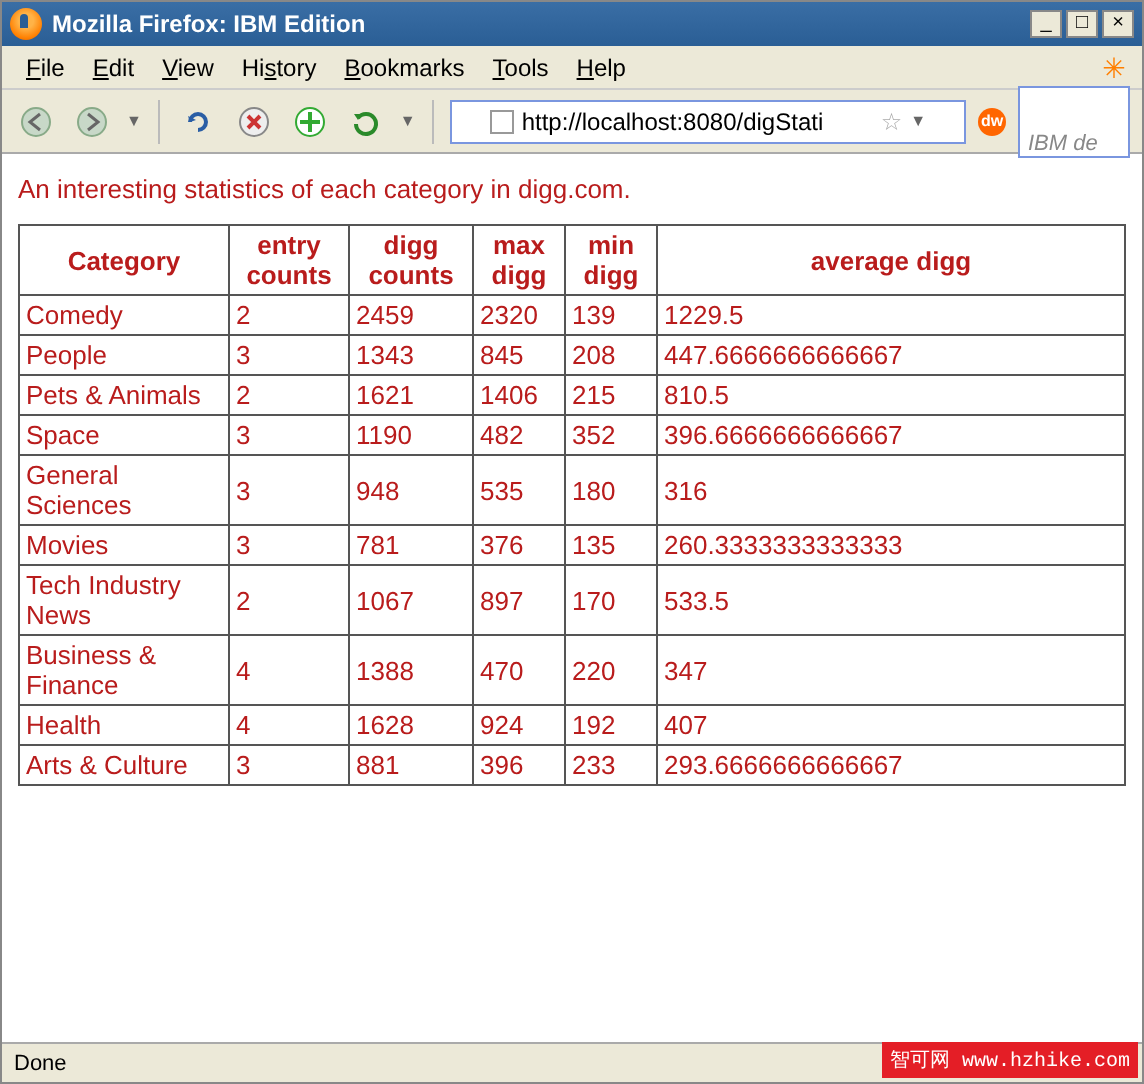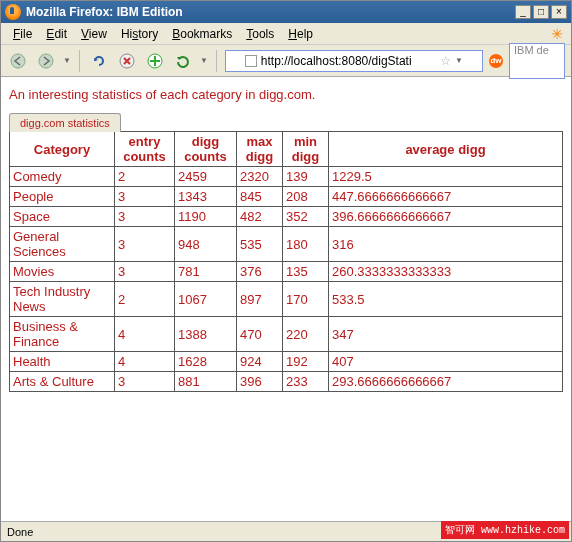--- a/index.html
+++ b/index.html
@@ -18,21 +18,21 @@
   .toolbar { height: 32px; background: #ece9d8; display: flex; align-items: center; padding: 0 6px; gap: 6px; border-bottom: 1px solid #aaa; }
   .tbtn { width: 22px; height: 22px; display: flex; align-items: center; justify-content: center; border-radius: 3px; cursor: default; }
   .tbtn svg { display: block; }
   .sep { width: 1px; height: 22px; background: #bbb; margin: 0 2px; }
   .urlbox { flex: 1; display: flex; align-items: center; border: 1px solid #7a96df; background: #fff; height: 22px; padding: 0 19px; gap: 4px; min-width: 0; }
   .urlbox input { border: none; outline: none; font-size: 12px; flex: 1; min-width: 0; }
   .favicon { width: 12px; height: 12px; border: 1px solid #999; background: #fff; }
   .star { color: #aaa; font-size: 12px; }
   .dd { color: #666; font-size: 8px; }
   .dw { width:14px; height:14px; border-radius:50%; background:#ff6600; color:#fff; font-size:8px; font-weight:bold; display:flex; align-items:center; justify-content:center; }
-  .search { width: 56px; border: 1px solid #7a96df; background: #fff; height: 36px; display: flex; align-items: flex-start; padding: 0 4px; font-size: 11px; color: #888; overflow: hidden; }
+  .search { width: 56px; border: 1px solid #7a96df; background: #fff; height: 36px; display: flex; align-items: flex-end; padding: 0 4px; font-size: 11px; color: #888; overflow: hidden; font-style: italic; }
   .content { padding: 10px 8px 0 8px; font-family: Verdana, Geneva, sans-serif; font-size: 13px; color: #b91c1c; }
   .heading { margin-bottom: 10px; }
   .tab-strip { display: flex; }
   .tab { border: 1px solid #999; border-bottom: none; background: #ece9d8; padding: 3px 10px; font-size: 11px; position: relative; top: 1px; border-radius: 3px 3px 0 0; }
   .data-table { border-collapse: collapse; width: 100%; font-size: 13px; table-layout: fixed; }
   .data-table th, .data-table td { border: 1px solid #555; padding: 2px 3px; text-align: left; vertical-align: middle; overflow: hidden; }
   .data-table th { text-align: center; font-weight: bold; background: #fff; }
   .data-table td { background: #fff; white-space: nowrap; }
   .col-cat { width: 105px; }
   .col-ec { width: 60px; }
@@ -115,23 +115,20 @@
     <span class="dd">▼</span>
   </div>
   <div class="dw">dw</div>
   <div class="search">
     <span>IBM de</span>
   </div>
 </div>
 
 <div class="content">
   <div class="heading">An interesting statistics of each category in digg.com.</div>
-  <div class="tab-strip">
-    <div class="tab">digg.com statistics</div>
-  </div>
   <table class="data-table">
     <colgroup>
         <col class="col-cat">
         <col class="col-ec">
         <col class="col-dc">
         <col class="col-mx">
         <col class="col-mn">
         <col>
       </colgroup>
     <thead>
@@ -155,20 +152,28 @@
         </tr>
         <tr>
           <td style="white-space: normal;">People</td>
           <td>3</td>
           <td>1343</td>
           <td>845</td>
           <td>208</td>
           <td>447.6666666666667</td>
         </tr>
         <tr>
+          <td style="white-space: normal;">Pets &amp; Animals</td>
+          <td>2</td>
+          <td>1621</td>
+          <td>1406</td>
+          <td>215</td>
+          <td>810.5</td>
+        </tr>
+        <tr>
           <td style="white-space: normal;">Space</td>
           <td>3</td>
           <td>1190</td>
           <td>482</td>
           <td>352</td>
           <td>396.6666666666667</td>
         </tr>
         <tr>
           <td style="white-space: normal; margin-top: 32px;">General Sciences</td>
           <td>3</td>

